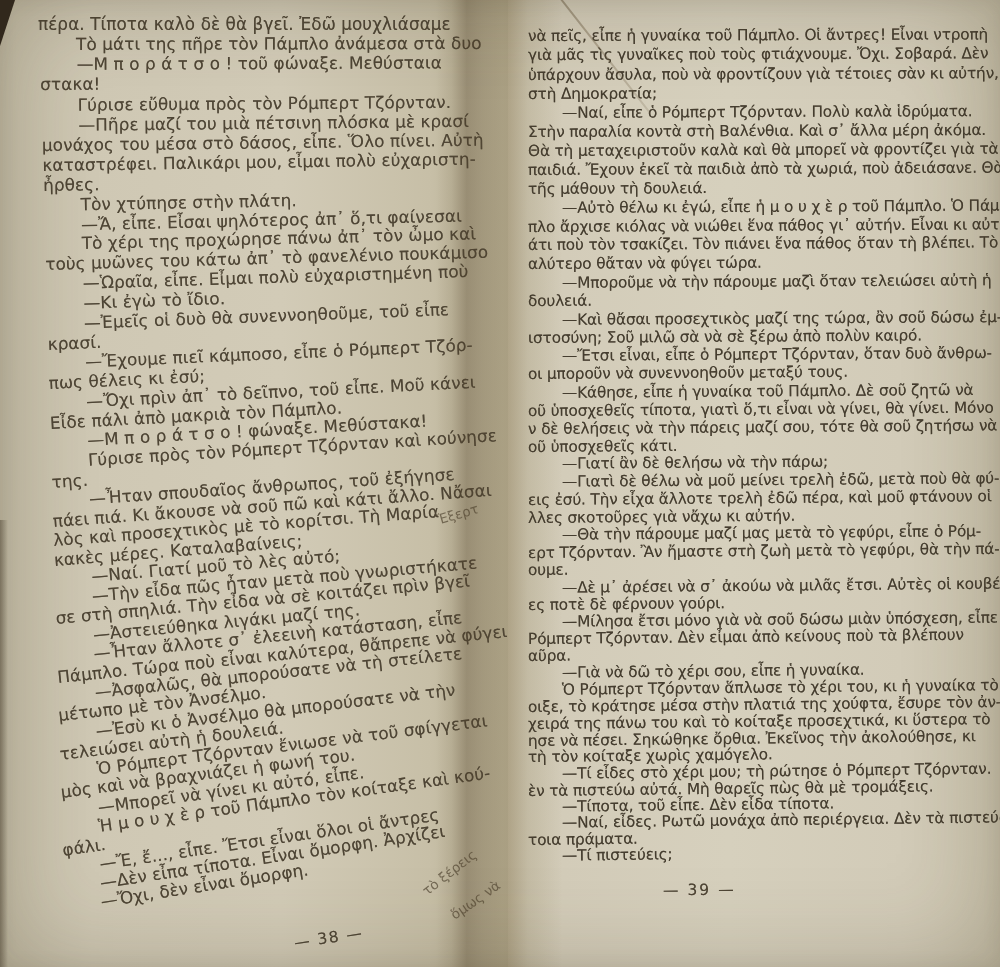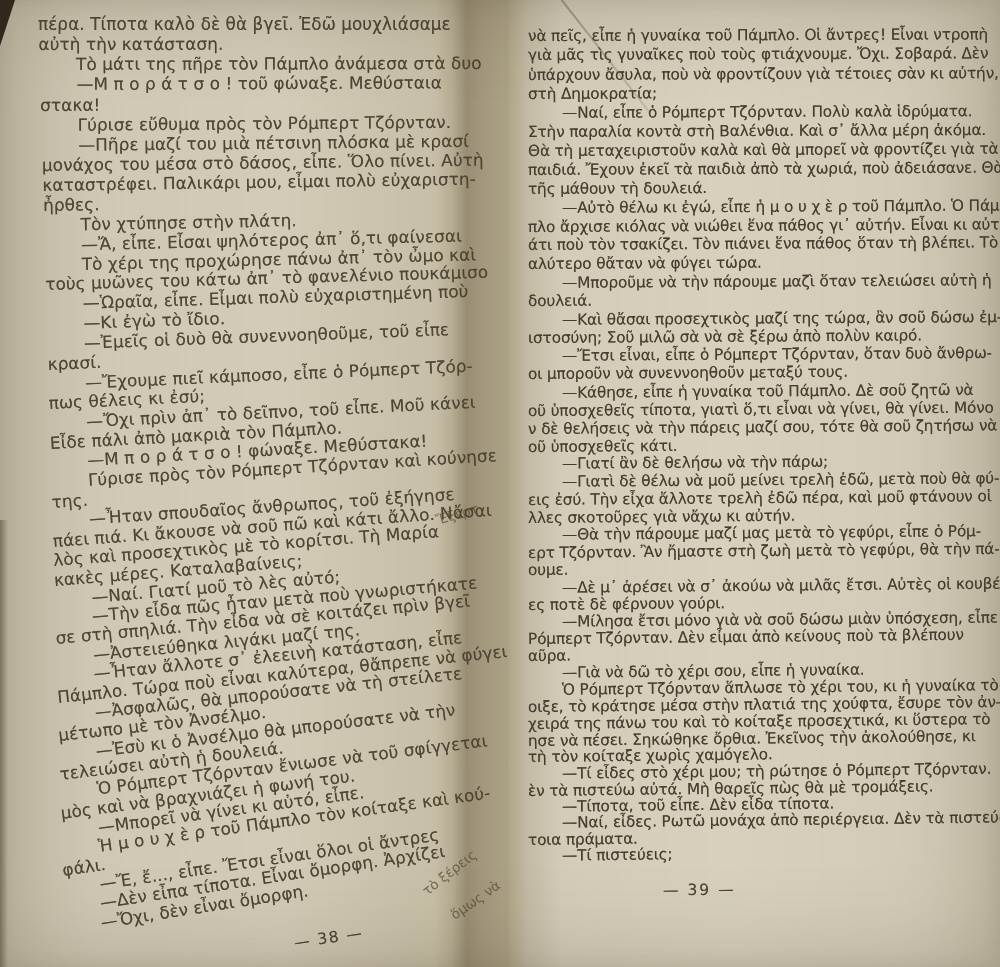--- a/index.html
+++ b/index.html
@@ -67,21 +67,20 @@
     position:absolute;left:0;top:520px;width:8px;height:447px;z-index:7;pointer-events:none;
     background:linear-gradient(to right,rgba(50,40,24,.42),rgba(50,40,24,0));
   }
 </style>
 </head>
 <body>
 
 <div class="page page-left">
   <div>
       <div class="line" style="transform: translateX(0px) rotate(0deg); margin-bottom: 3px;">πέρα. Τίποτα καλὸ δὲ θὰ βγεῖ. Ἐδῶ μουχλιάσαμε</div>
-      <div class="line" style="transform: translateX(0.6px) rotate(-0.05deg); margin-bottom: 2.98px;">αὐτὴ τὴν κατάσταση.</div>
       <div class="line indent" style="transform: translateX(1.1px) rotate(-0.13deg); margin-bottom: 2.95px;">Τὸ μάτι της πῆρε τὸν Πάμπλο ἀνάμεσα στὰ δυο</div>
       <div class="line indent" style="transform: translateX(1.7px) rotate(-0.22deg); margin-bottom: 2.93px;">—Μ π ο ρ ά τ σ ο !  τοῦ φώναξε. Μεθύσταια</div>
       <div class="line" style="transform: translateX(2.3px) rotate(-0.33deg); margin-bottom: 2.9px;">στακα!</div>
       <div class="line indent" style="transform: translateX(2.8px) rotate(-0.44deg); margin-bottom: 2.88px;">Γύρισε εὔθυμα πρὸς τὸν Ρόμπερτ Τζόρνταν.</div>
       <div class="line indent" style="transform: translateX(3.4px) rotate(-0.56deg); margin-bottom: 2.86px;">—Πῆρε μαζί του μιὰ πέτσινη πλόσκα μὲ κρασί</div>
       <div class="line" style="transform: translateX(4px) rotate(-0.69deg); margin-bottom: 2.83px;">μονάχος του μέσα στὸ δάσος, εἶπε. Ὅλο πίνει. Αὐτὴ</div>
       <div class="line" style="transform: translateX(4.5px) rotate(-0.83deg); margin-bottom: 2.81px;">καταστρέφει. Παλικάρι μου, εἶμαι πολὺ εὐχαριστη-</div>
       <div class="line" style="transform: translateX(5.1px) rotate(-0.97deg); margin-bottom: 2.78px;">ἦρθες.</div>
       <div class="line indent" style="transform: translateX(5.7px) rotate(-1.12deg); margin-bottom: 2.76px;">Τὸν χτύπησε στὴν πλάτη.</div>
       <div class="line indent" style="transform: translateX(6.2px) rotate(-1.28deg); margin-bottom: 2.74px;">—Ἄ, εἶπε. Εἶσαι ψηλότερος ἀπ᾿ ὅ,τι φαίνεσαι</div>

